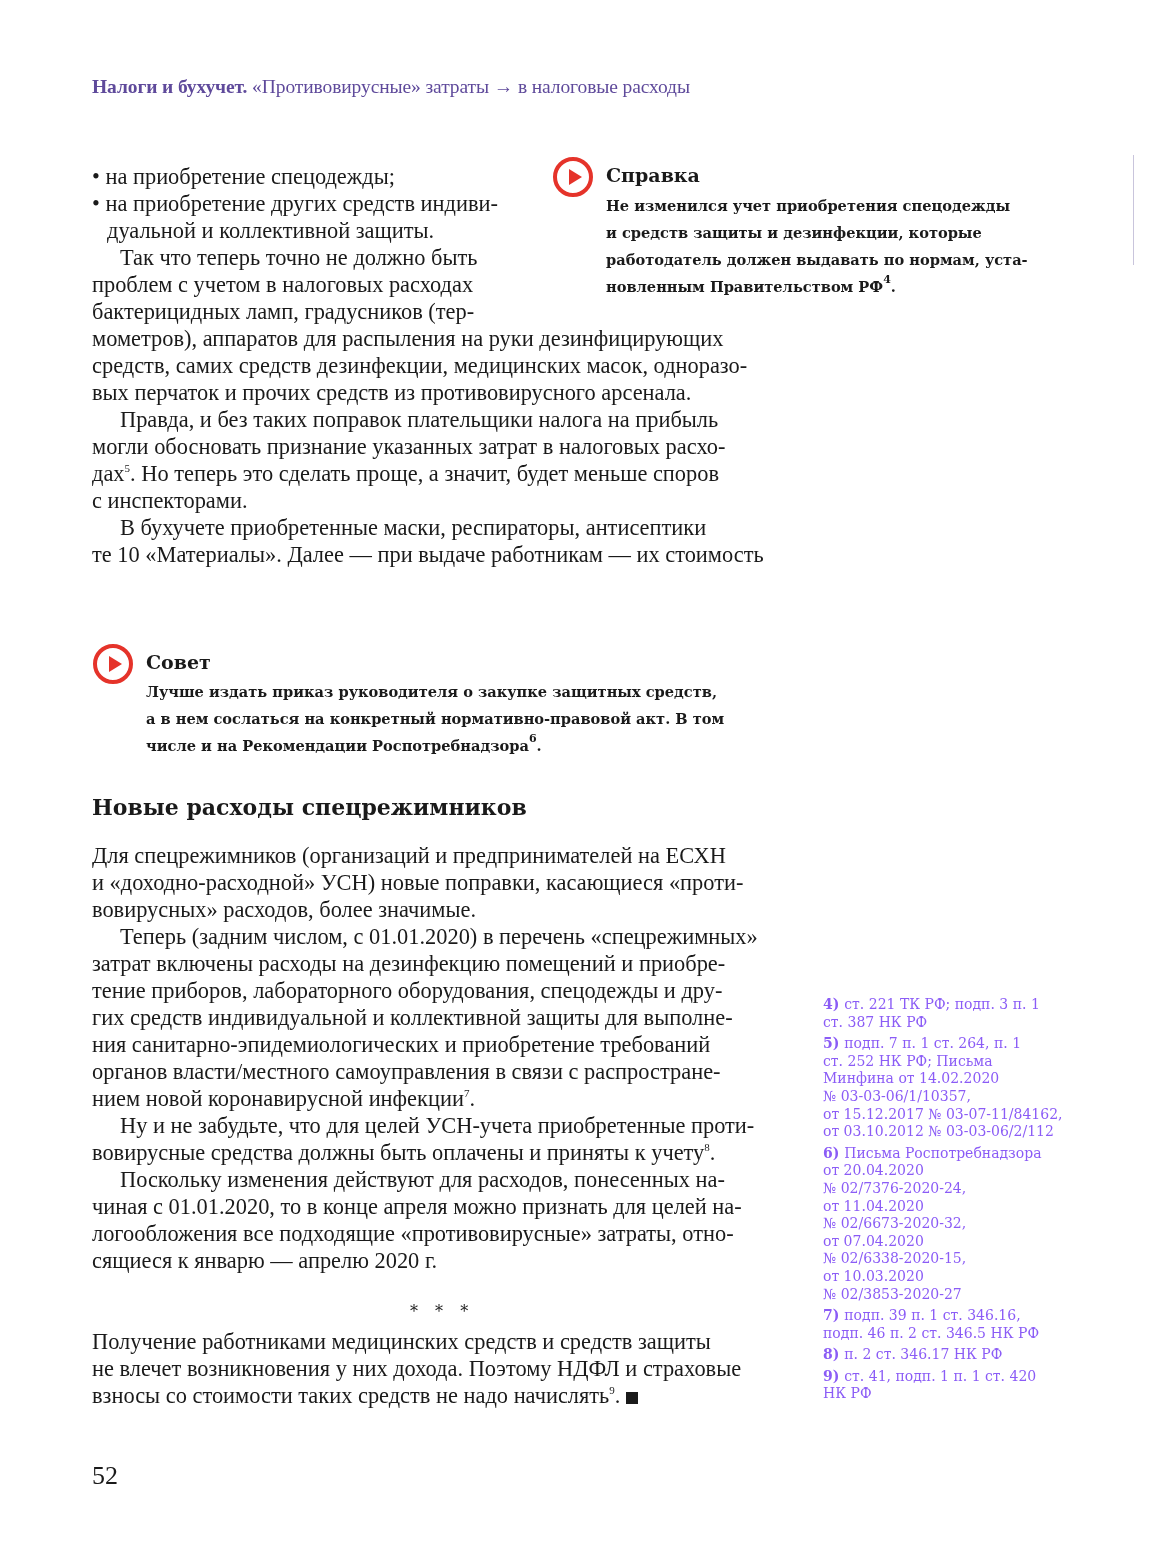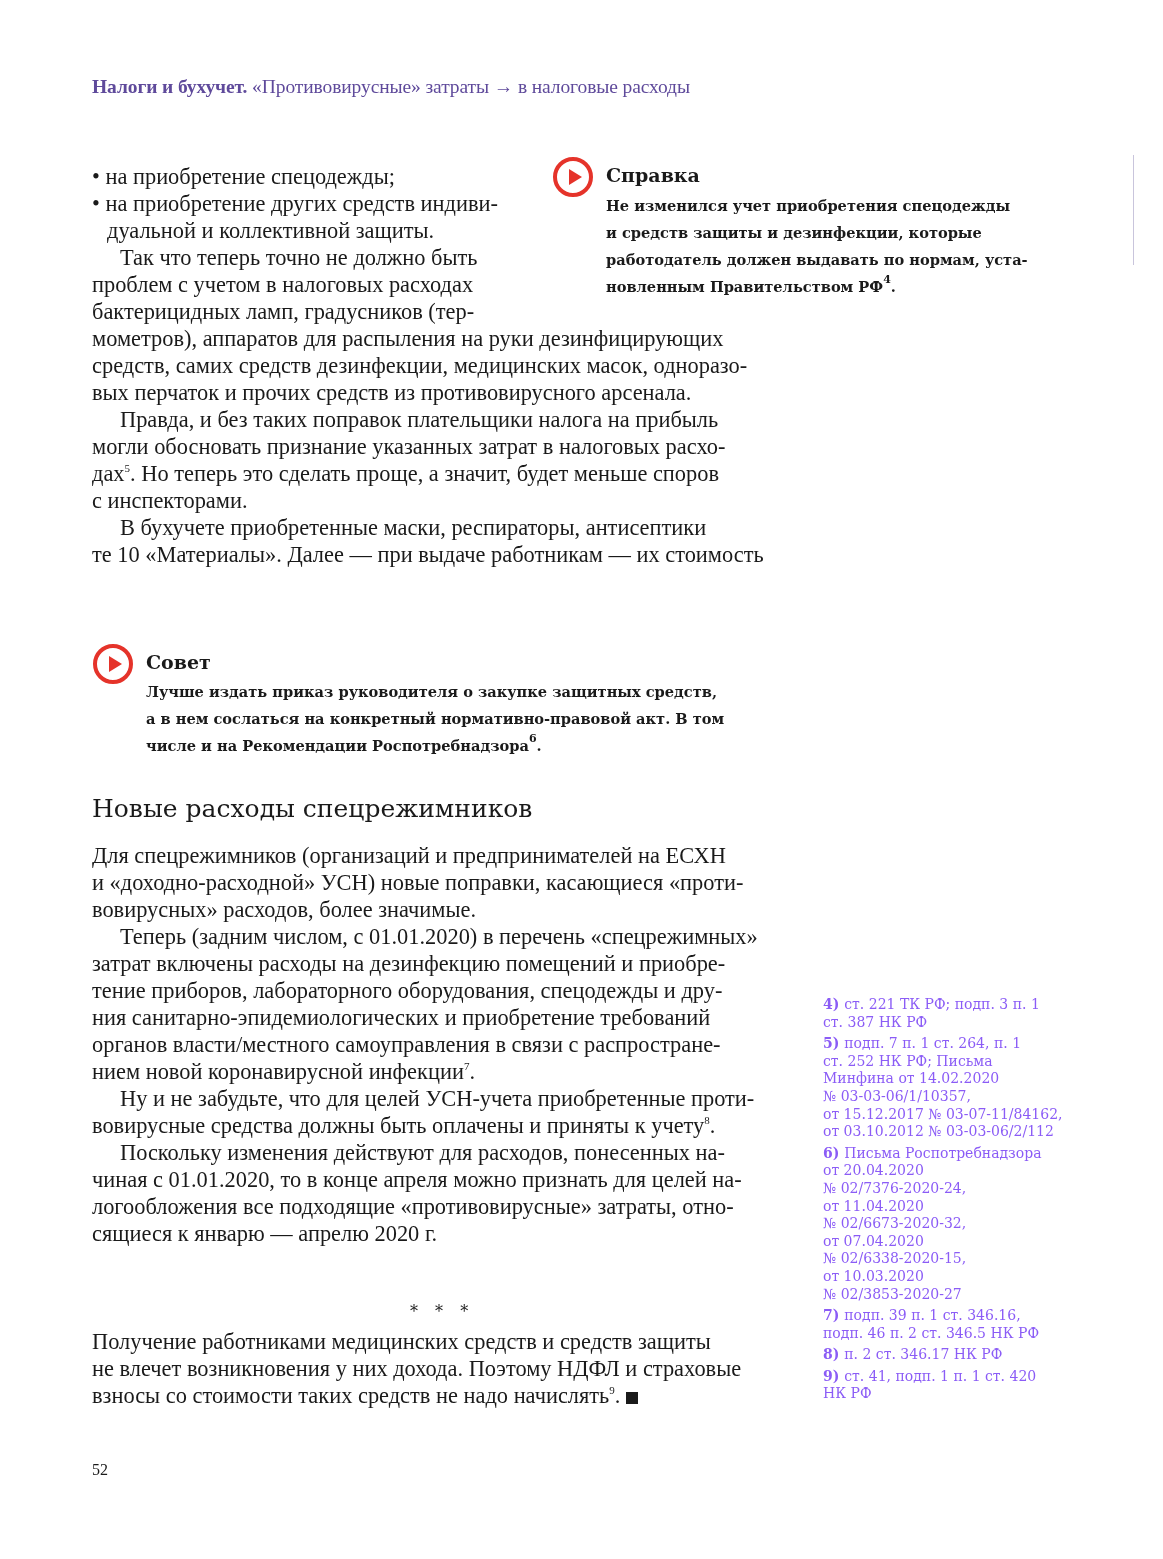--- a/index.html
+++ b/index.html
@@ -27,29 +27,29 @@
     }
     .note-icon .tri {
       width: 0; height: 0; border-top: 8px solid transparent; border-bottom: 8px solid transparent;
       border-left: 13px solid #e5332a; margin-left: 4px;
     }
     .note-title { font-family: "DejaVu Serif", serif; font-weight: bold; font-size: 19px; color: #1a1a1a; }
     .note-text {
       font-family: "DejaVu Serif", serif; font-weight: bold; font-size: 14.6px; line-height: 27px; color: #1a1a1a;
     }
     .note-text .line { height: 27px; }
-    .section-title { font-family: "DejaVu Serif", serif; font-weight: normal; font-size: 25px; color: #1a1a1a; }
+    .section-title { font-family: "DejaVu Serif", serif; font-weight: bold; font-size: 22px; color: #1a1a1a; }
     .stars { font-size: 16px; letter-spacing: 6px; }
     .fn {
       font-family: "DejaVu Serif", serif; font-size: 14px; line-height: 17.6px; color: #8b5cf6;
     }
     .fn .item { margin-bottom: 4px; }
     .fn .item .line { height: 17.6px; }
     .fn b { font-weight: bold; }
-    .page-num { left: 92px; top: 1461px; font-family: "Liberation Serif", serif; font-size: 16px; }
+    .page-num { left: 92px; top: 1461px; font-family: "Liberation Serif", serif; font-size: 26px; }
     .rule { left: 1133px; top: 155px; width: 1px; height: 110px; background: #c9c5dc; }
     .endmark { display: inline-block; width: 12px; height: 12px; background: #1a1a1a; margin-left: 6px; vertical-align: -1px; }
   </style>
 </head>
 <body>
 
 <div class="abs running-head">
   <b>Налоги и бухучет.</b>
   <span>«Противовирусные» затраты → в налоговые расходы</span>
 </div>
@@ -101,20 +101,21 @@
 <div class="abs section-title" style="left:92px; top:794px;">Новые расходы спецрежимников</div>
 
 <div class="abs body-text" style="left:92px; top:842px; width:678px;">
   <span class="line">Для спецрежимников (организаций и предпринимателей на ЕСХН</span>
   <span class="line">и «доходно-расходной» УСН) новые поправки, касающиеся «проти-</span>
   <span class="line">вовирусных» расходов, более значимые.</span>
 
   <span class="line indent">Теперь (задним числом, с 01.01.2020) в перечень «спецрежимных»</span>
   <span class="line">затрат включены расходы на дезинфекцию помещений и приобре-</span>
   <span class="line">тение приборов, лабораторного оборудования, спецодежды и дру-</span>
+  <span class="line">гих средств индивидуальной и коллективной защиты для выполне-</span>
   <span class="line">ния санитарно-эпидемиологических и приобретение требований</span>
   <span class="line">органов власти/местного самоуправления в связи с распростране-</span>
   <span class="line"><span>нием новой коронавирусной инфекции</span><sup>7</sup><span>.</span></span>
 
   <span class="line indent">Ну и не забудьте, что для целей УСН-учета приобретенные проти-</span>
   <span class="line"><span>вовирусные средства должны быть оплачены и приняты к учету</span><sup>8</sup><span>.</span></span>
 
   <span class="line indent">Поскольку изменения действуют для расходов, понесенных на-</span>
   <span class="line">чиная с 01.01.2020, то в конце апреля можно признать для целей на-</span>
   <span class="line">логообложения все подходящие «противовирусные» затраты, отно-</span>

